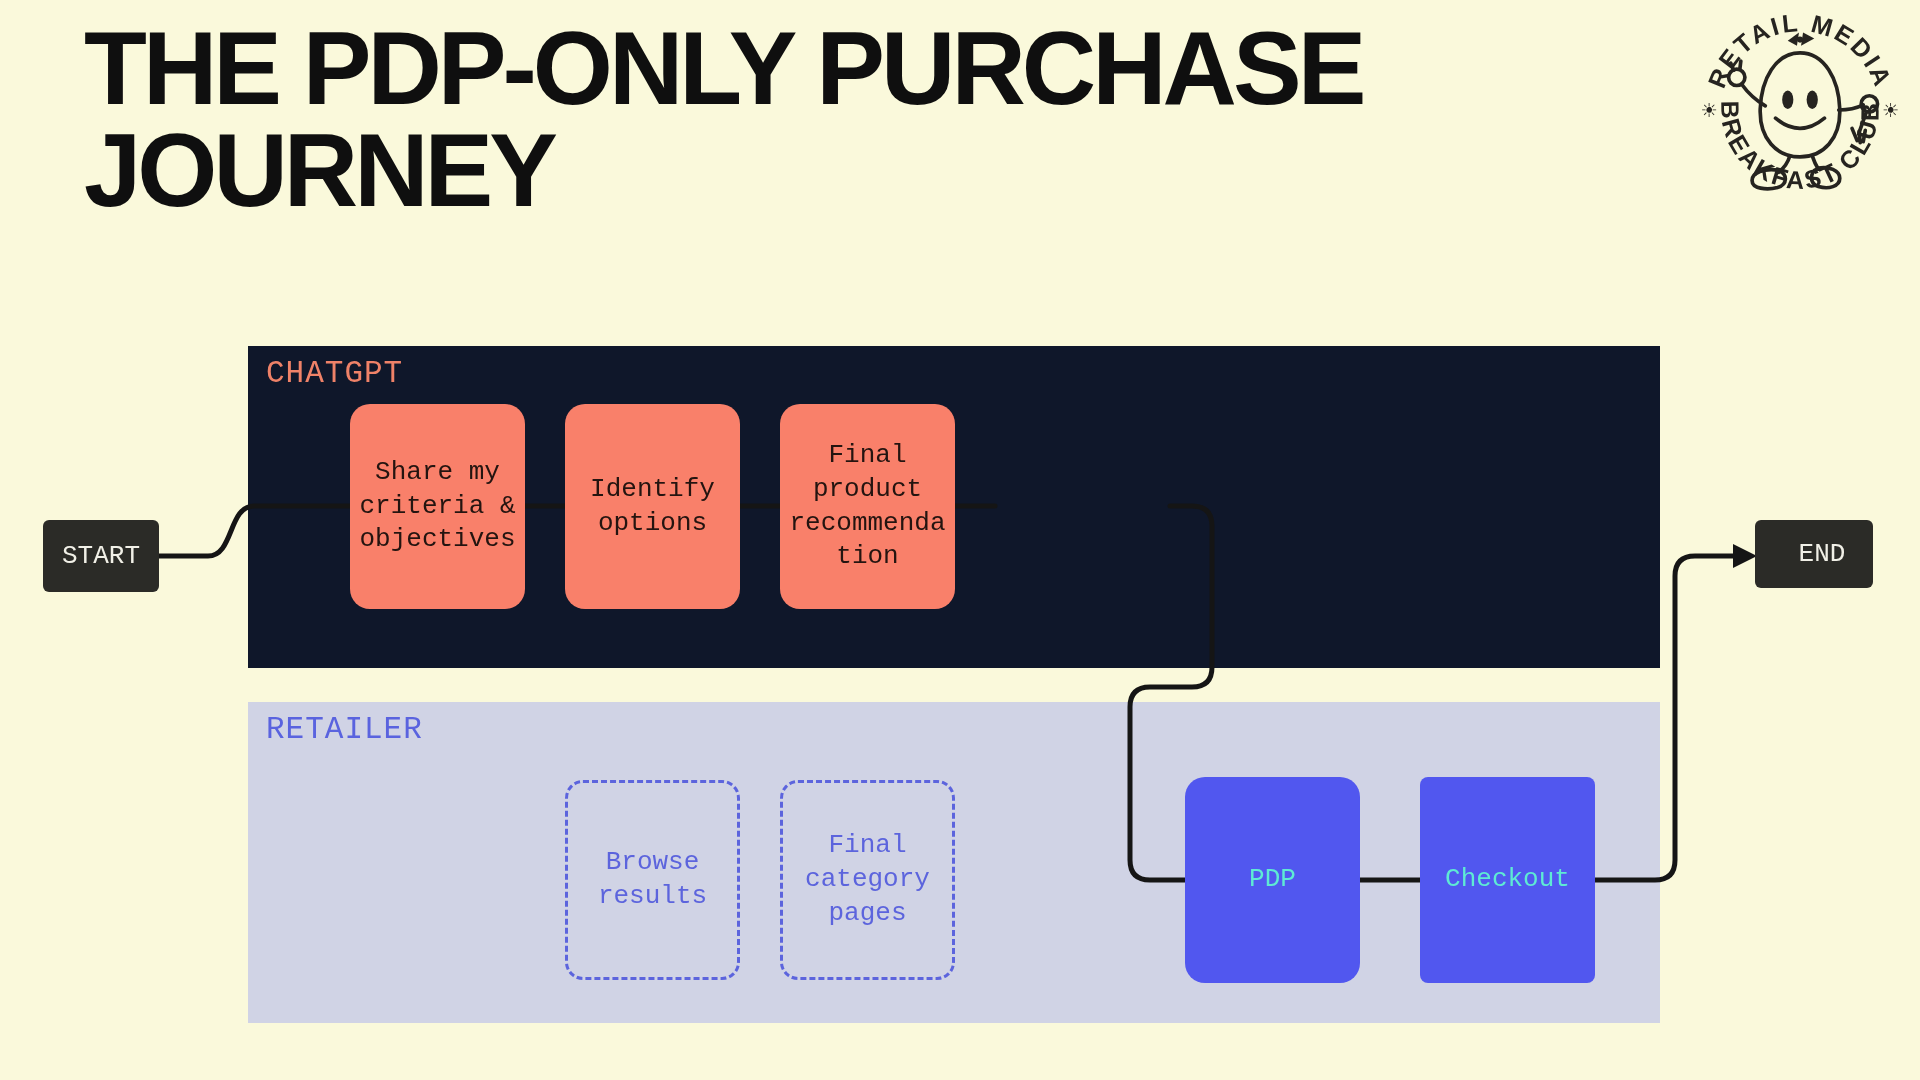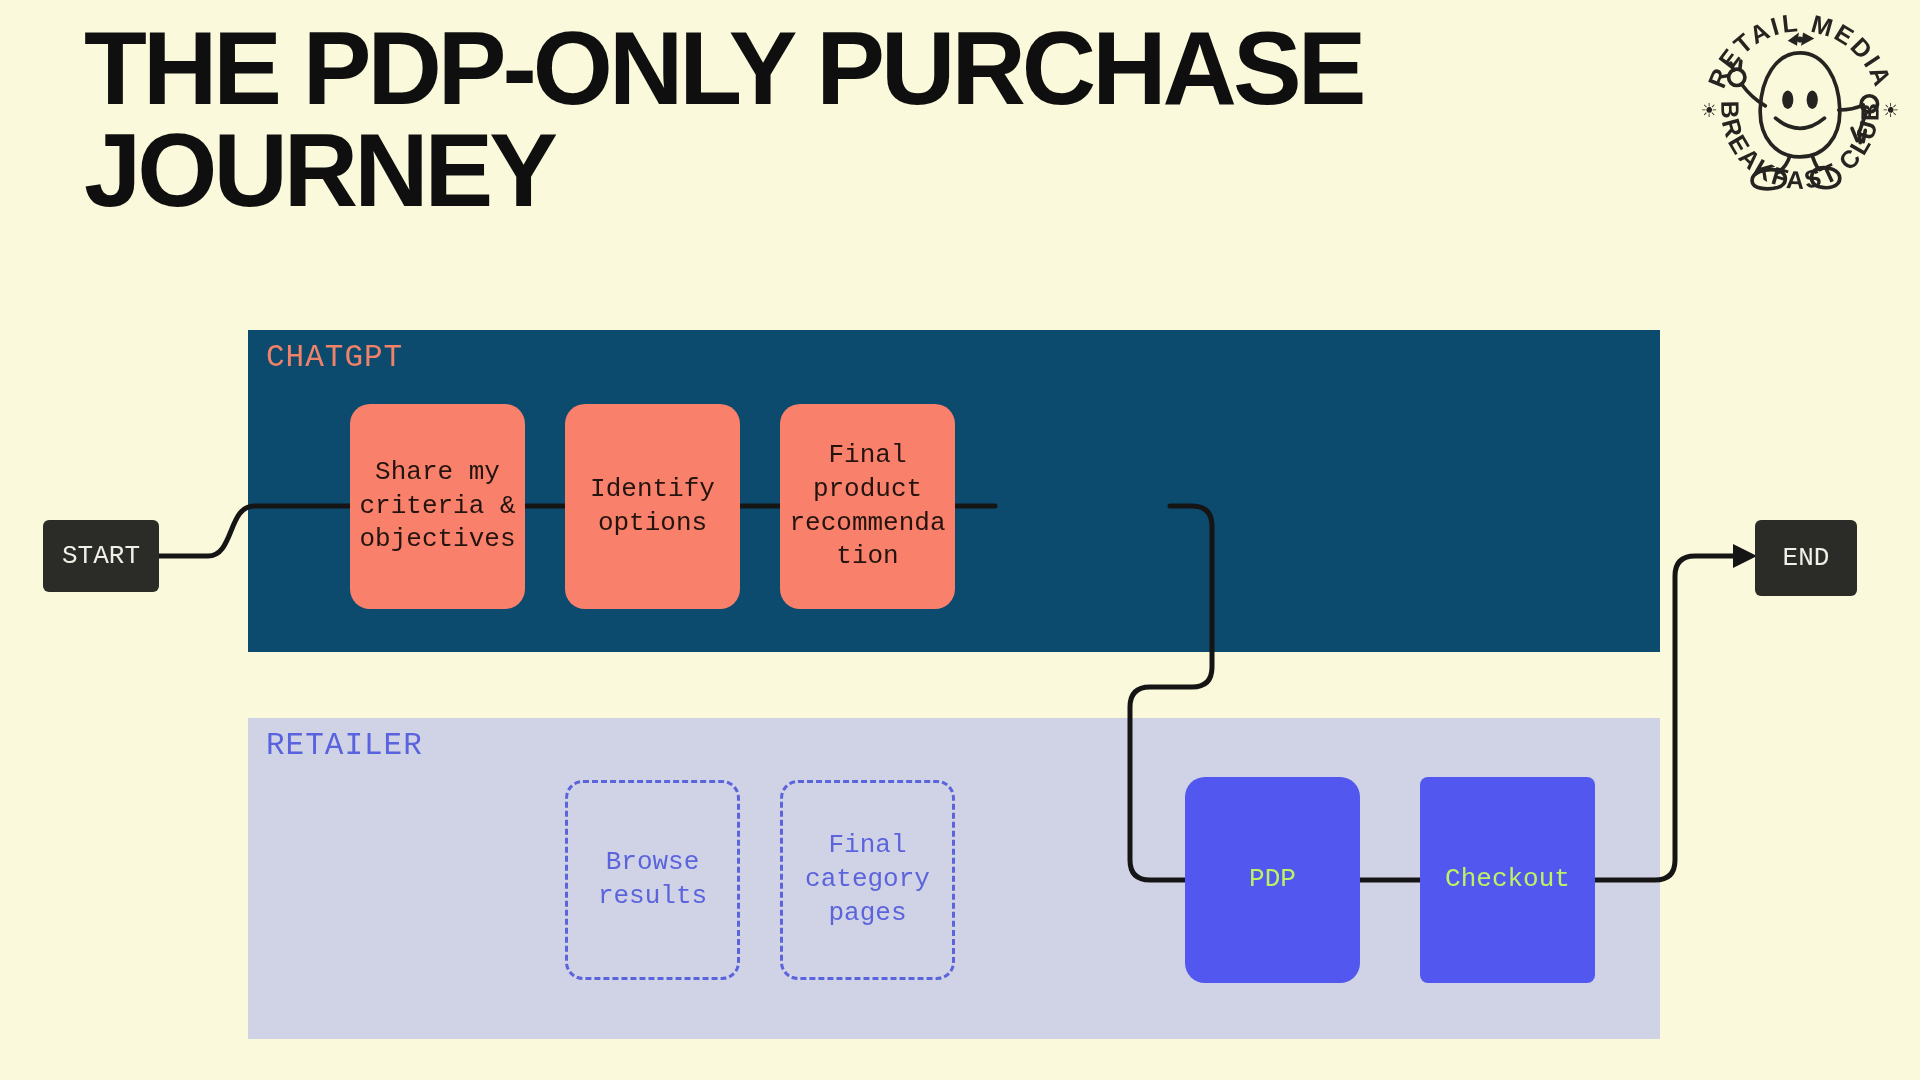--- a/index.html
+++ b/index.html
@@ -18,46 +18,46 @@
   
   .badge{position:absolute;left:1698px;top:8px;width:204px;height:204px;z-index:3;}
   .badge text{fill:#262420;}
   .arc-text{font-family:"Liberation Sans","DejaVu Sans",sans-serif;font-weight:700;
             font-size:24.5px;letter-spacing:2.5px;}
   .sun-glyph{font-family:"DejaVu Sans",sans-serif;font-size:19px;}
   .mascot{stroke:#262420;stroke-width:3.6;fill:none;stroke-linecap:round;stroke-linejoin:round;}
   .mascot-fill{fill:#262420;stroke:none;}
   
   .lane{position:absolute;left:248px;width:1412px;z-index:0;}
-  .lane-chatgpt{top:330px;height:322px;background:#0c4a6e;}
-  .lane-retailer{top:702px;height:321px;background:#D0D3E5;margin-top:16px;}
+  .lane-chatgpt{top:346px;height:322px;background:#0f172a;}
+  .lane-retailer{top:702px;height:321px;background:#D0D3E5;}
   .lane-label{position:absolute;left:18px;top:10px;font-size:31px;letter-spacing:1px;font-weight:500;}
   .lane-chatgpt .lane-label{color:#EF8268;}
   .lane-retailer .lane-label{color:#5A63DF;}
   
   .connectors{position:absolute;left:0;top:0;z-index:1;}
   .edge{stroke:#151515;stroke-width:5;fill:none;stroke-linecap:round;stroke-linejoin:round;}
   .arrow-head{fill:#151515;stroke:none;}
   
   .step{
     position:absolute;z-index:2;box-sizing:border-box;
     display:flex;align-items:center;justify-content:center;text-align:center;
     font-size:26px;line-height:1.3;overflow-wrap:anywhere;padding:0 4px;
     border-radius:20px;
   }
   .step-coral{top:404px;width:175px;height:205px;background:#F9806A;color:#241410;}
   .step-ghost{top:780px;width:175px;height:200px;background:transparent;
               border:3px dashed #5C64DD;color:#5C64DD;border-radius:18px;}
-  .step-blue{top:777px;width:175px;height:206px;background:#5157EF;color:#bef264;}
+  .step-blue{top:777px;width:175px;height:206px;background:#5157EF;color:#5eead4;}
   .terminal{
     position:absolute;z-index:2;display:flex;align-items:center;justify-content:center;
     background:#2B2B27;color:#F1F0E7;font-size:26px;border-radius:6px;
   }
   .terminal-start{left:43px;top:520px;width:116px;height:72px;}
-  .terminal-end{left:1755px;top:520px;width:102px;height:76px;}
+  .terminal-end{left:1755px;top:520px;width:102px;height:68px;padding-left:16px;}
   
   .col-1{left:350px;} .col-2{left:565px;} .col-3{left:780px;} .col-4{left:995px;}
   .col-pdp{left:1185px;} .col-checkout{left:1420px;border-radius:8px;}
 </style>
 </head>
 <body>
 
 <div class="canvas">
 
   <div class="title">

